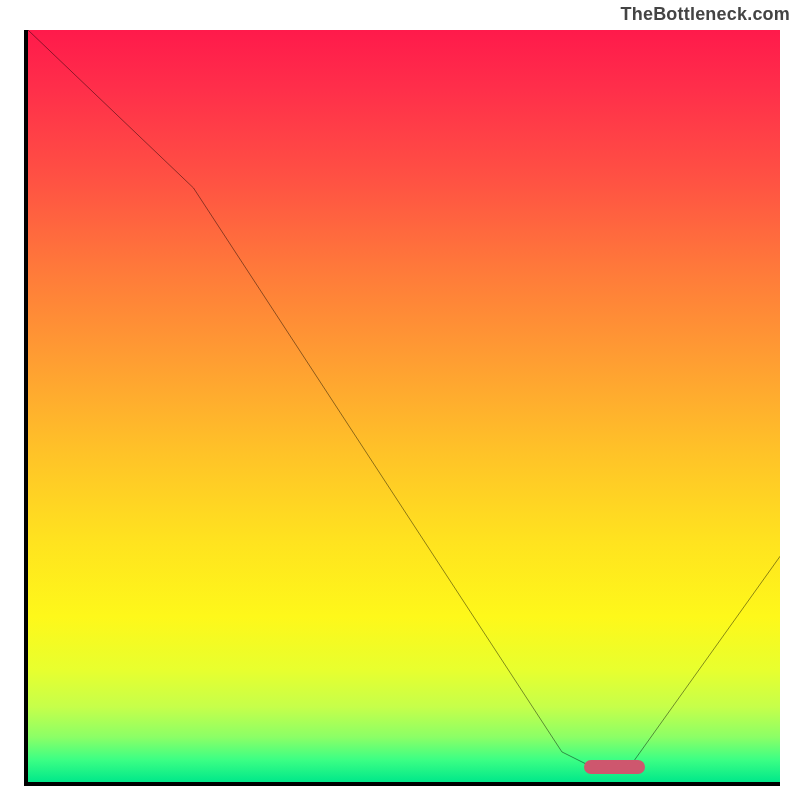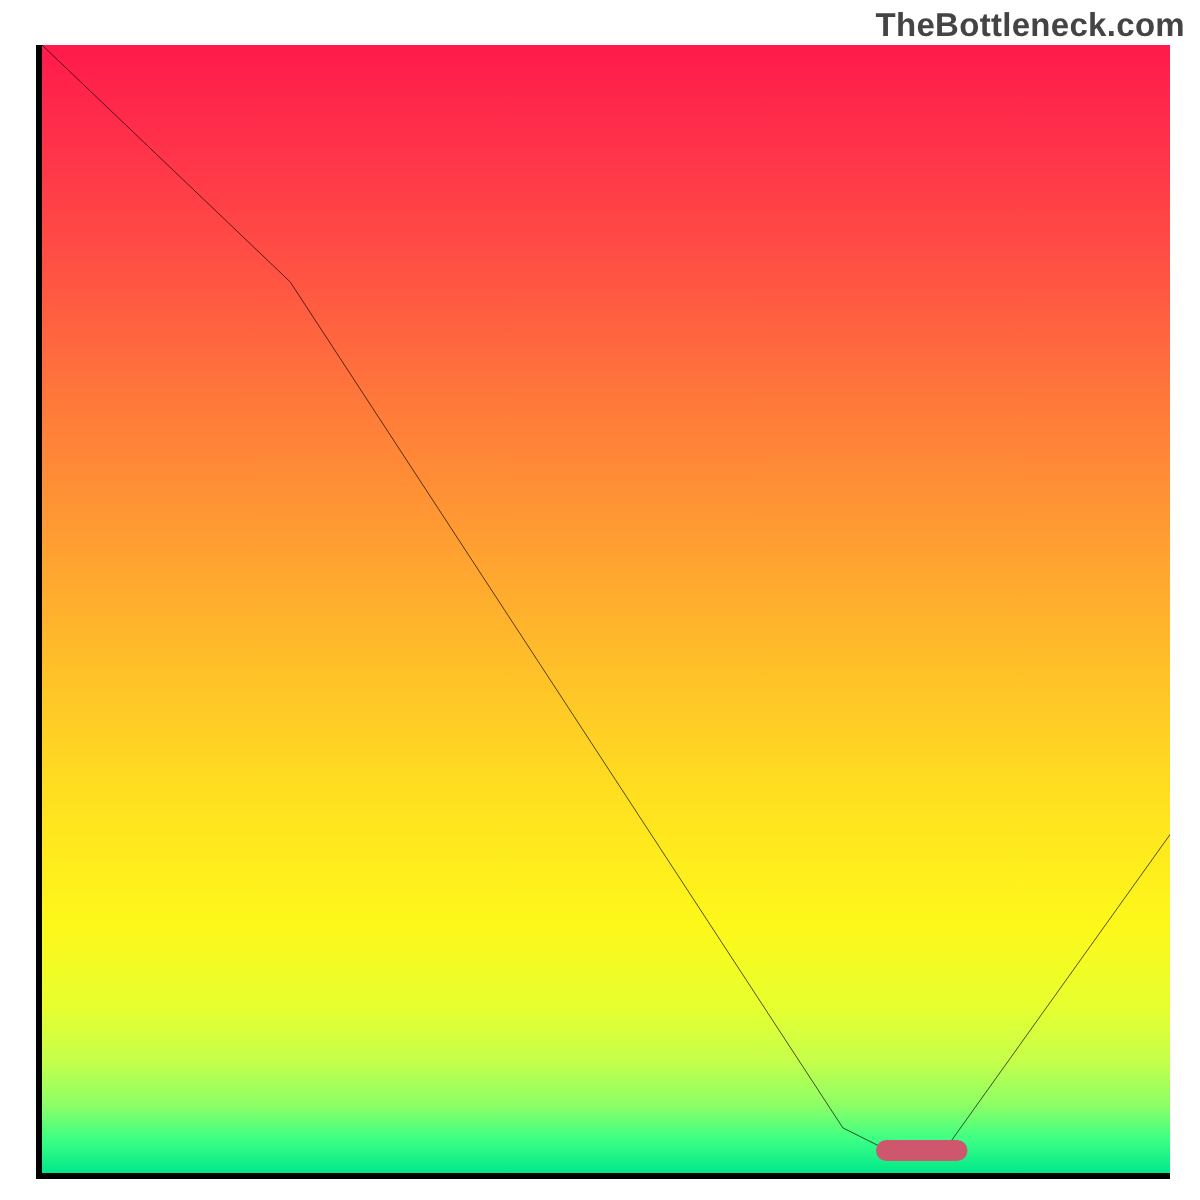--- a/index.html
+++ b/index.html
@@ -13,21 +13,21 @@
   }
   .wrap {
     position: relative;
     width: 800px;
     height: 800px;
   }
   .attribution {
     position: absolute;
     top: 4px;
     right: 10px;
-    font-size: 22px;
+    font-size: 18px;
     font-weight: bold;
     color: #444444;
     letter-spacing: 0.2px;
   }
   .plot {
     position: absolute;
     left: 24px;
     top: 30px;
     width: 752px;
     height: 752px;

